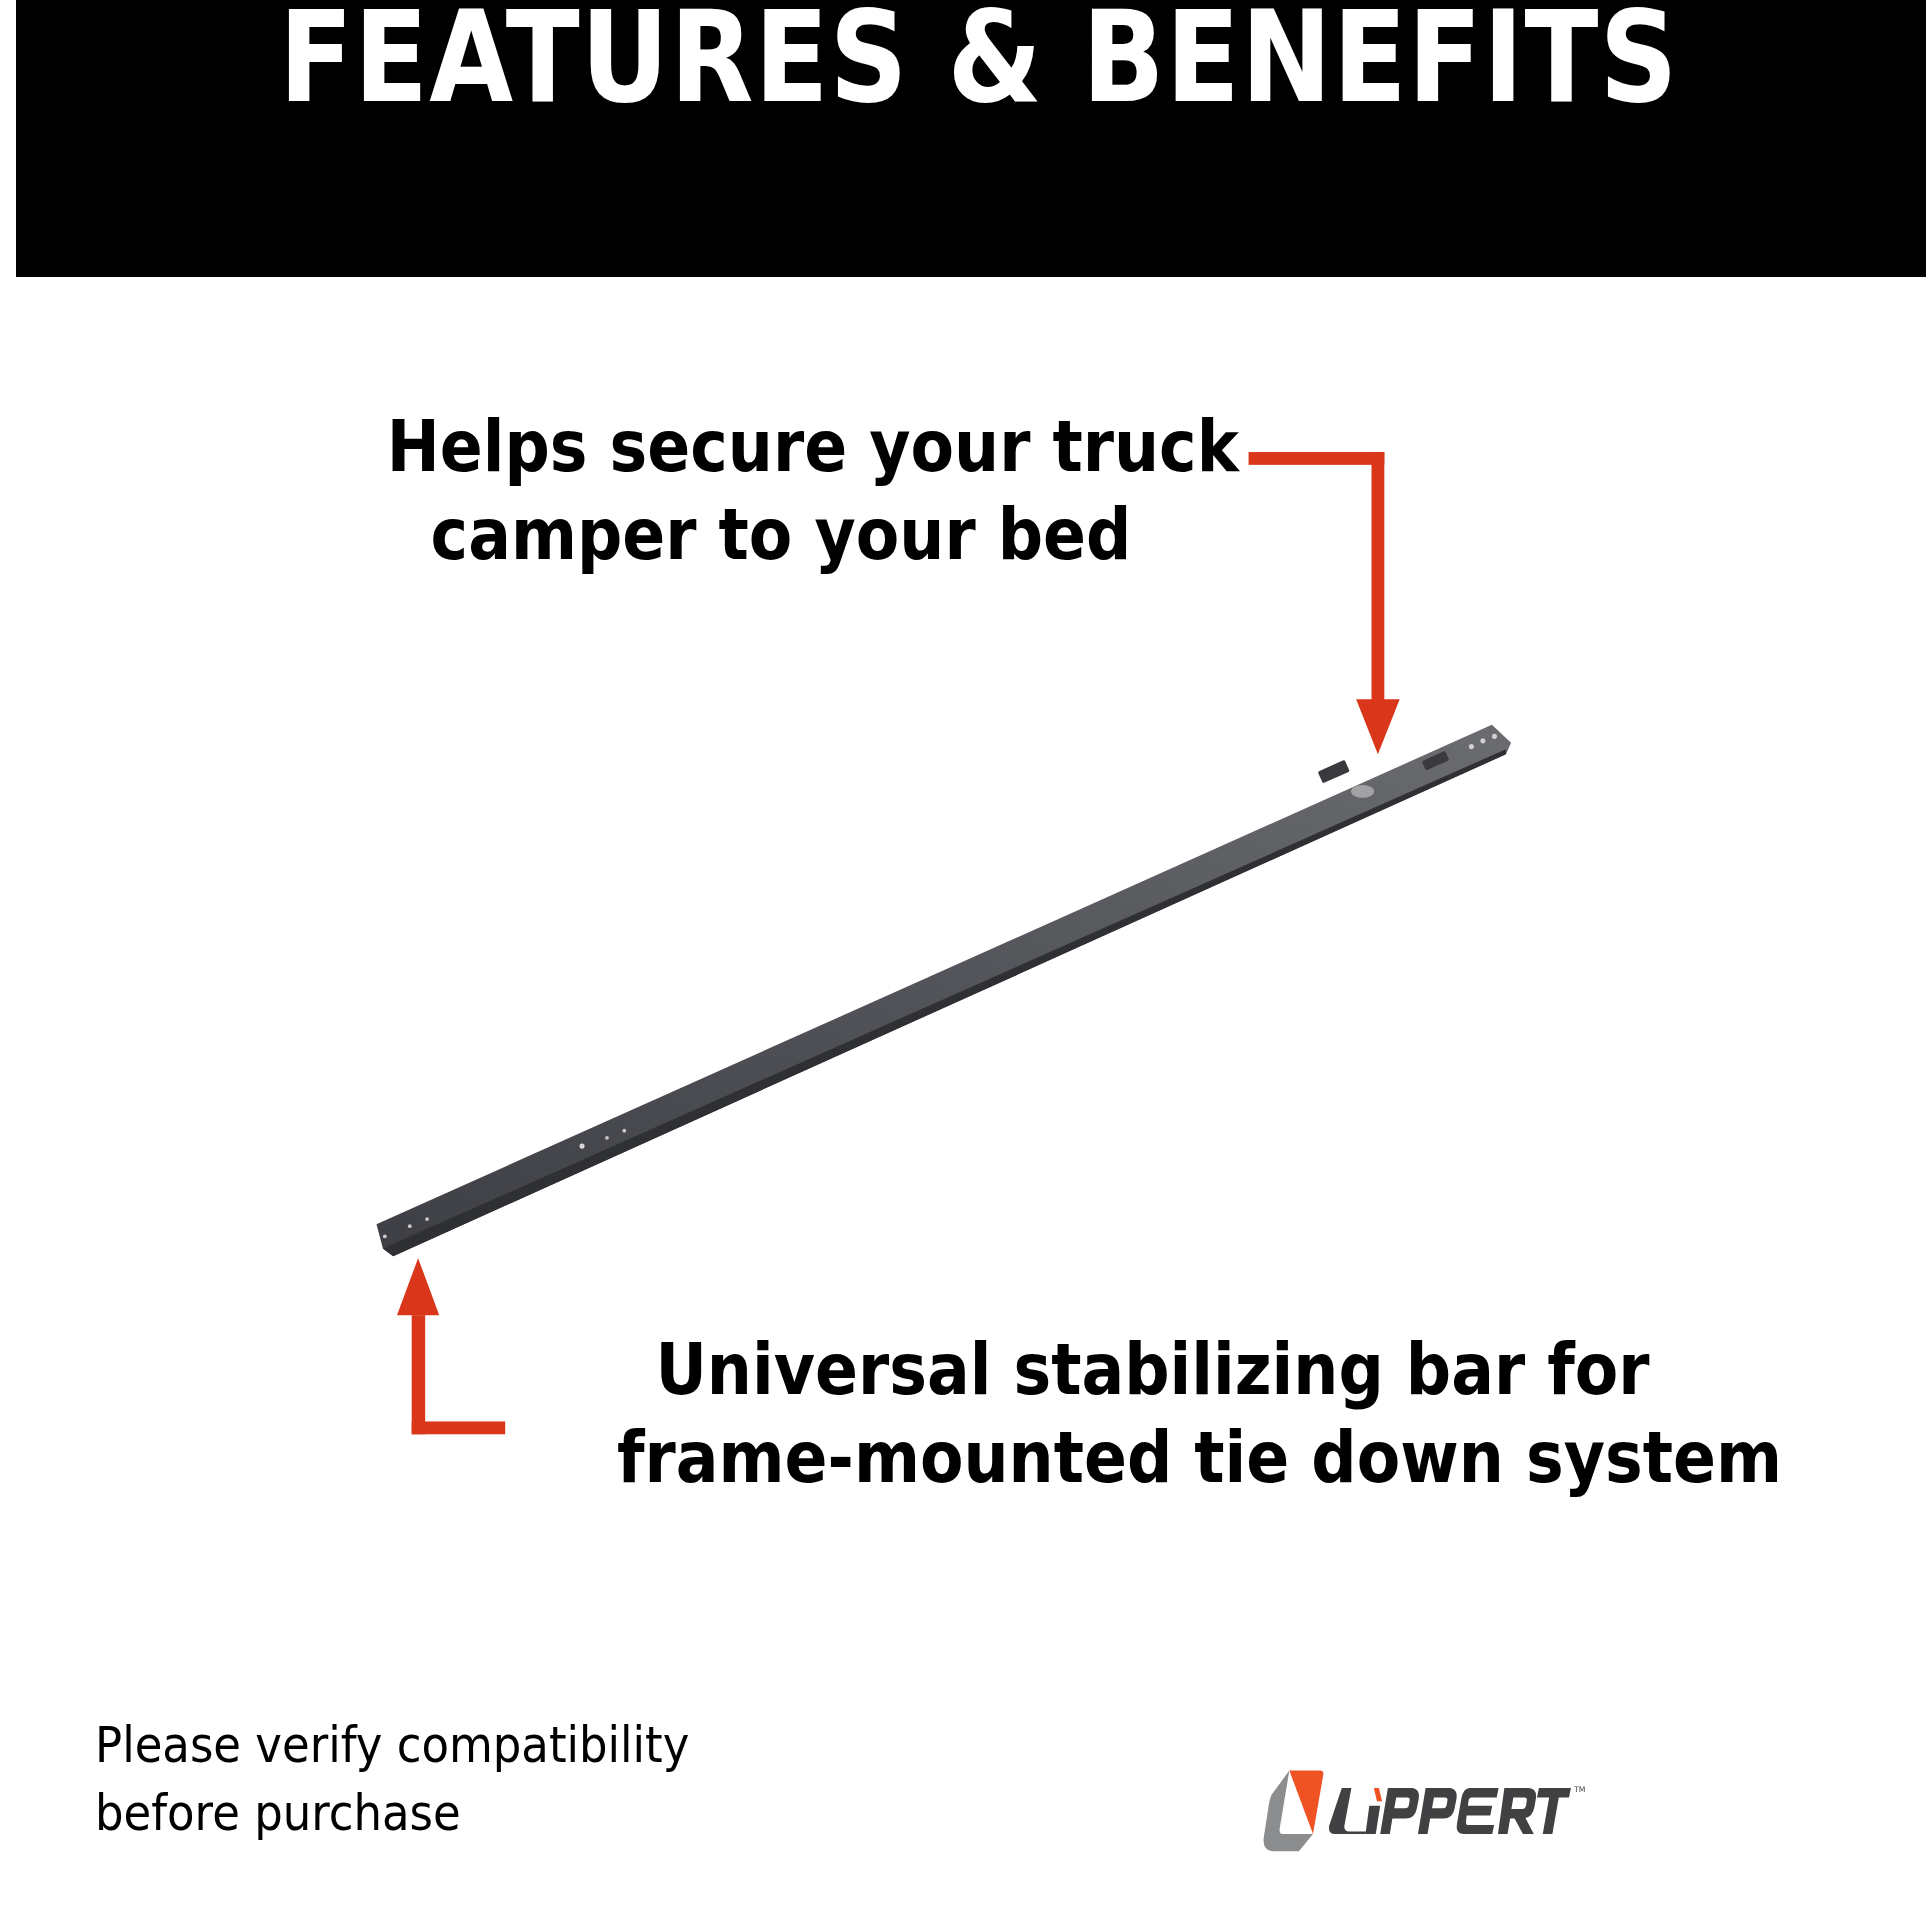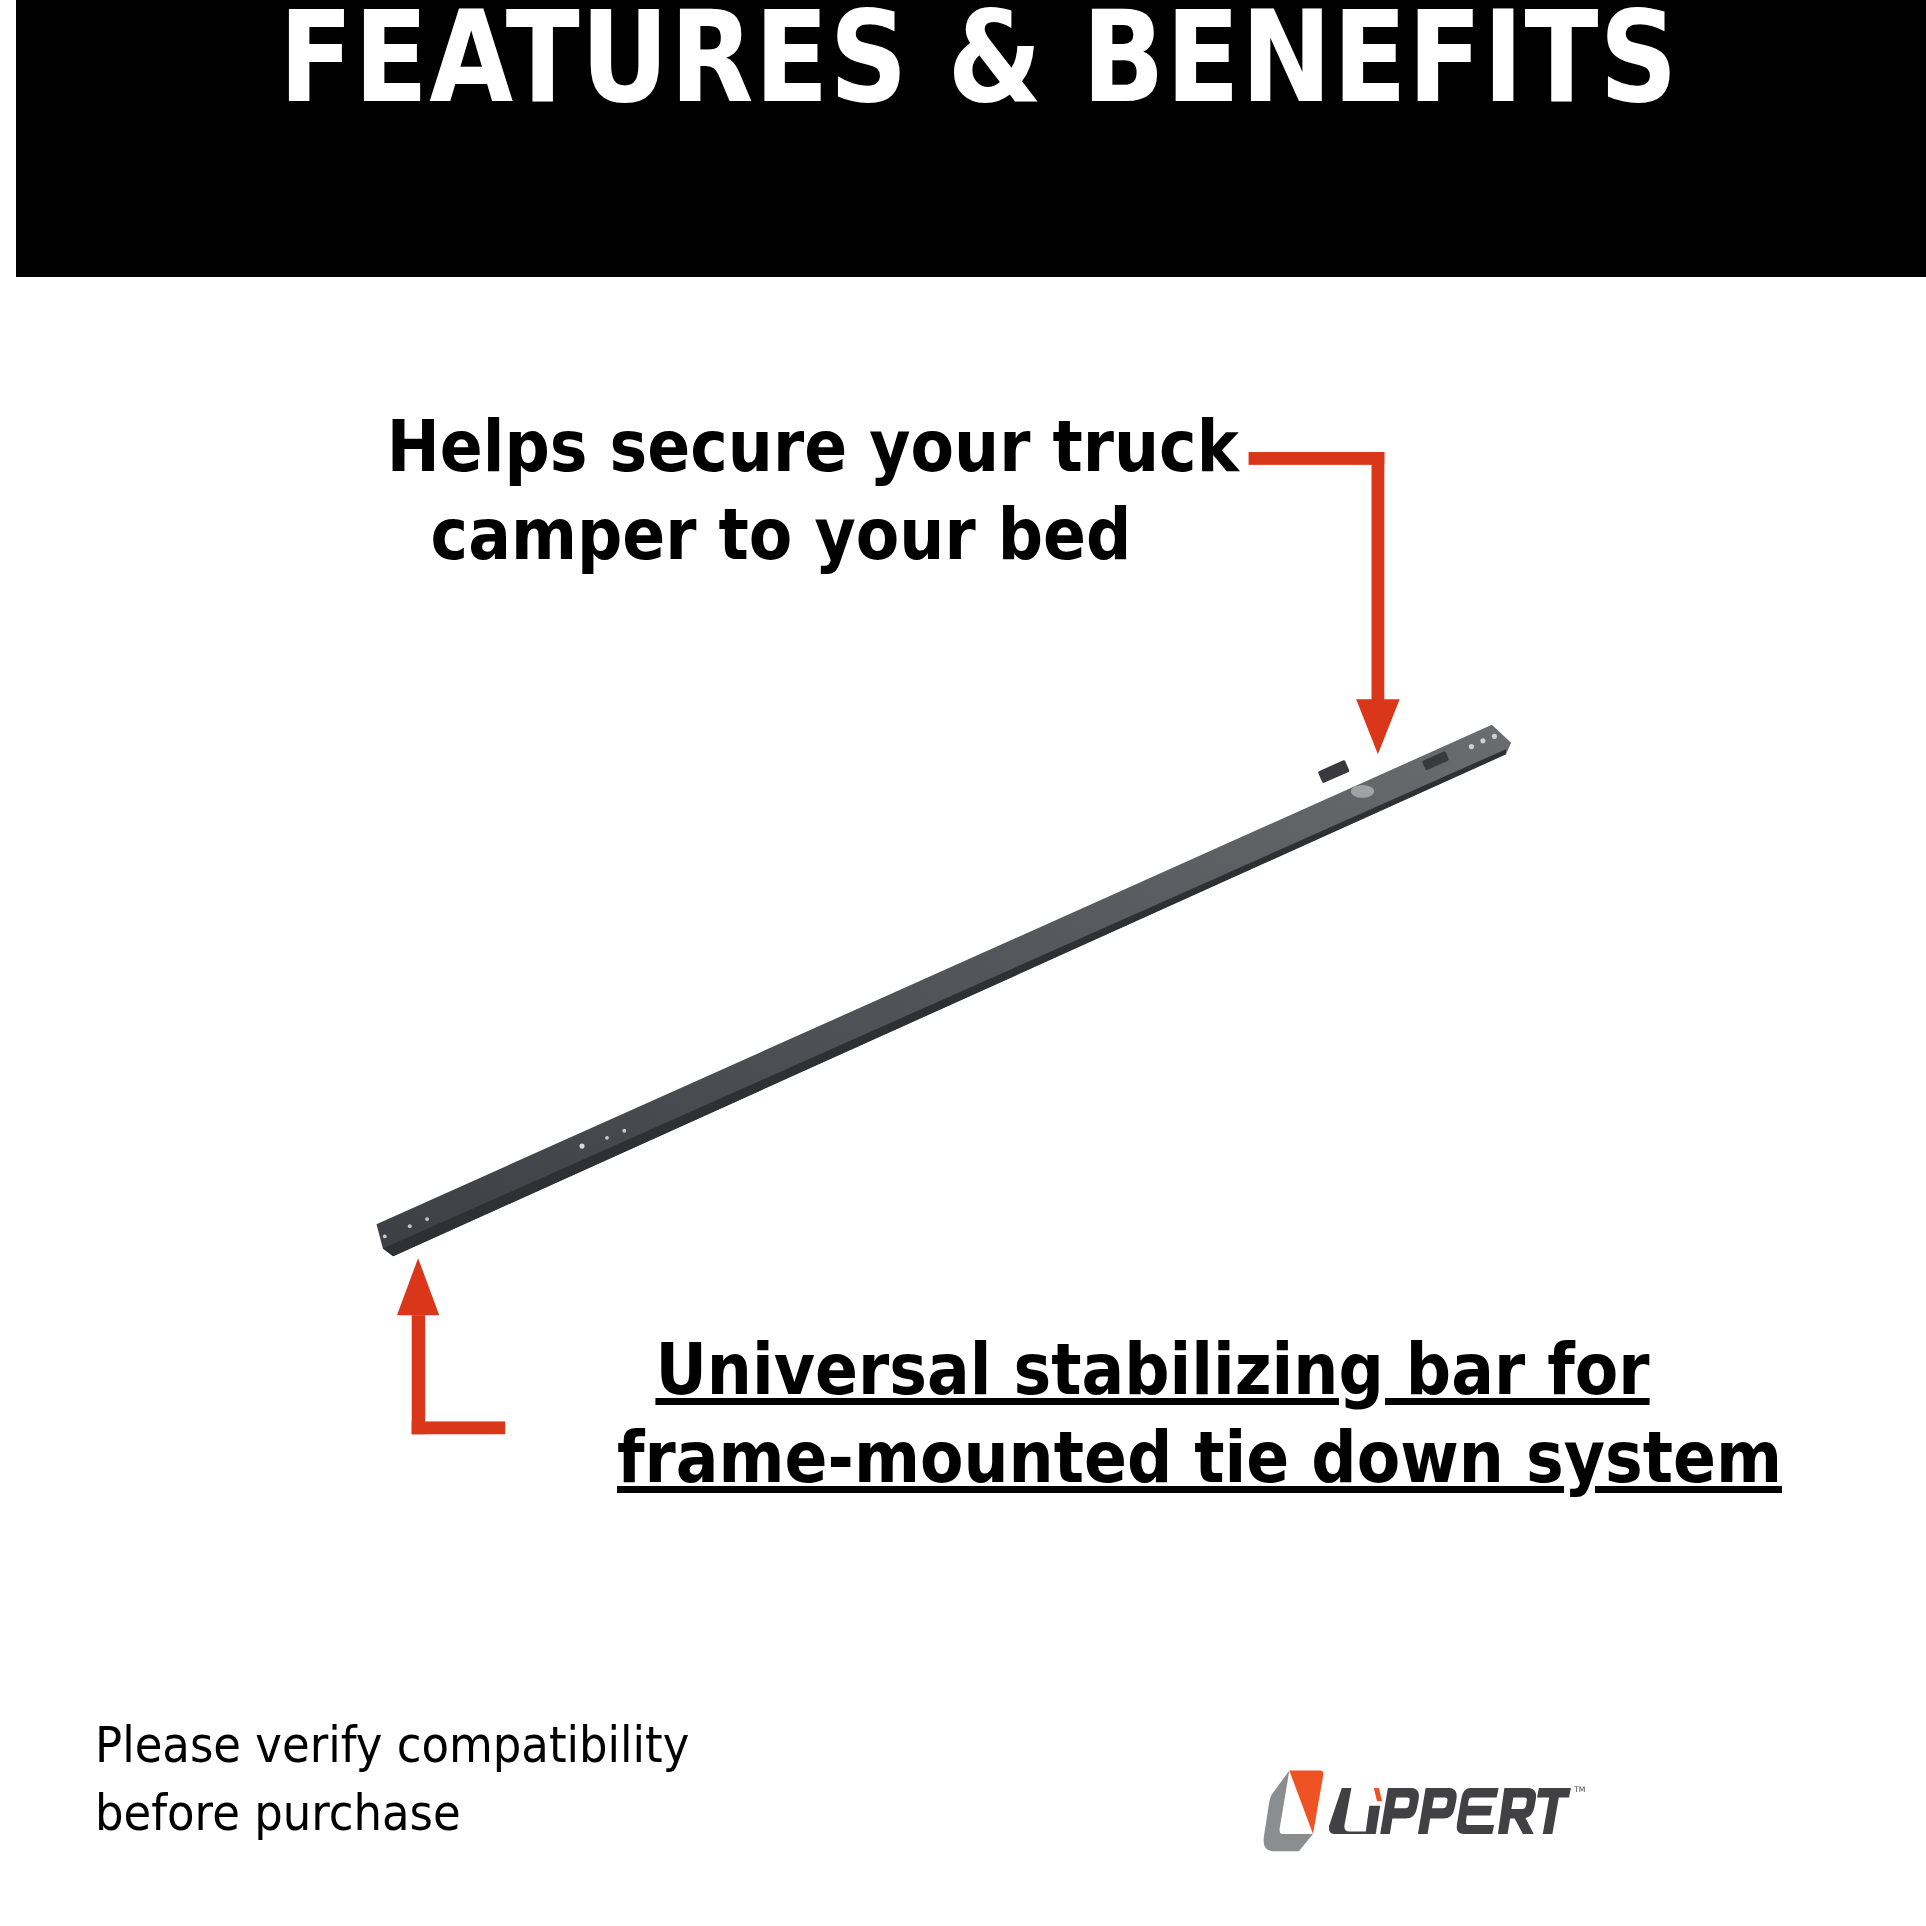--- a/index.html
+++ b/index.html
@@ -7,21 +7,21 @@
          font-family:"DejaVu Sans", sans-serif; }
   .header { position:absolute; left:16px; top:0; width:1926px; height:277px; background:#000000;
             display:flex; align-items:flex-start; justify-content:center; }
   .header-title { color:#ffffff; font-family:"DejaVu Sans", sans-serif; font-weight:bold;
                   font-size:126px; letter-spacing:1.3px; transform:scaleX(0.86); white-space:nowrap;
                   line-height:1; margin-top:-5.1px; }
   .callout { position:absolute; color:#000000; font-weight:bold; font-family:"DejaVu Sans", sans-serif;
              text-align:center; line-height:88px; white-space:nowrap; }
   .callout .line { display:block; transform:scaleX(0.88); }
   #callout-top { left:333px; top:402px; width:896px; font-size:72px; }
-  #callout-bottom { left:544px; top:1325px; width:1217px; font-size:72px;text-decoration:underline; }
+  #callout-bottom { left:544px; top:1325px; width:1217px; font-size:72px; }
   .disclaimer { position:absolute; left:95px; top:1711px; font-size:50px; line-height:68px;
                 color:#000; font-family:"DejaVu Sans", sans-serif; white-space:nowrap;
                 transform-origin:left top; transform:scaleX(0.9); }
   svg.art { position:absolute; left:0; top:0; }
   .logo { position:absolute; left:1249px; top:1729px; width:608px; height:160px; }
 </style>
 </head>
 <body>
 
 <div class="header">

